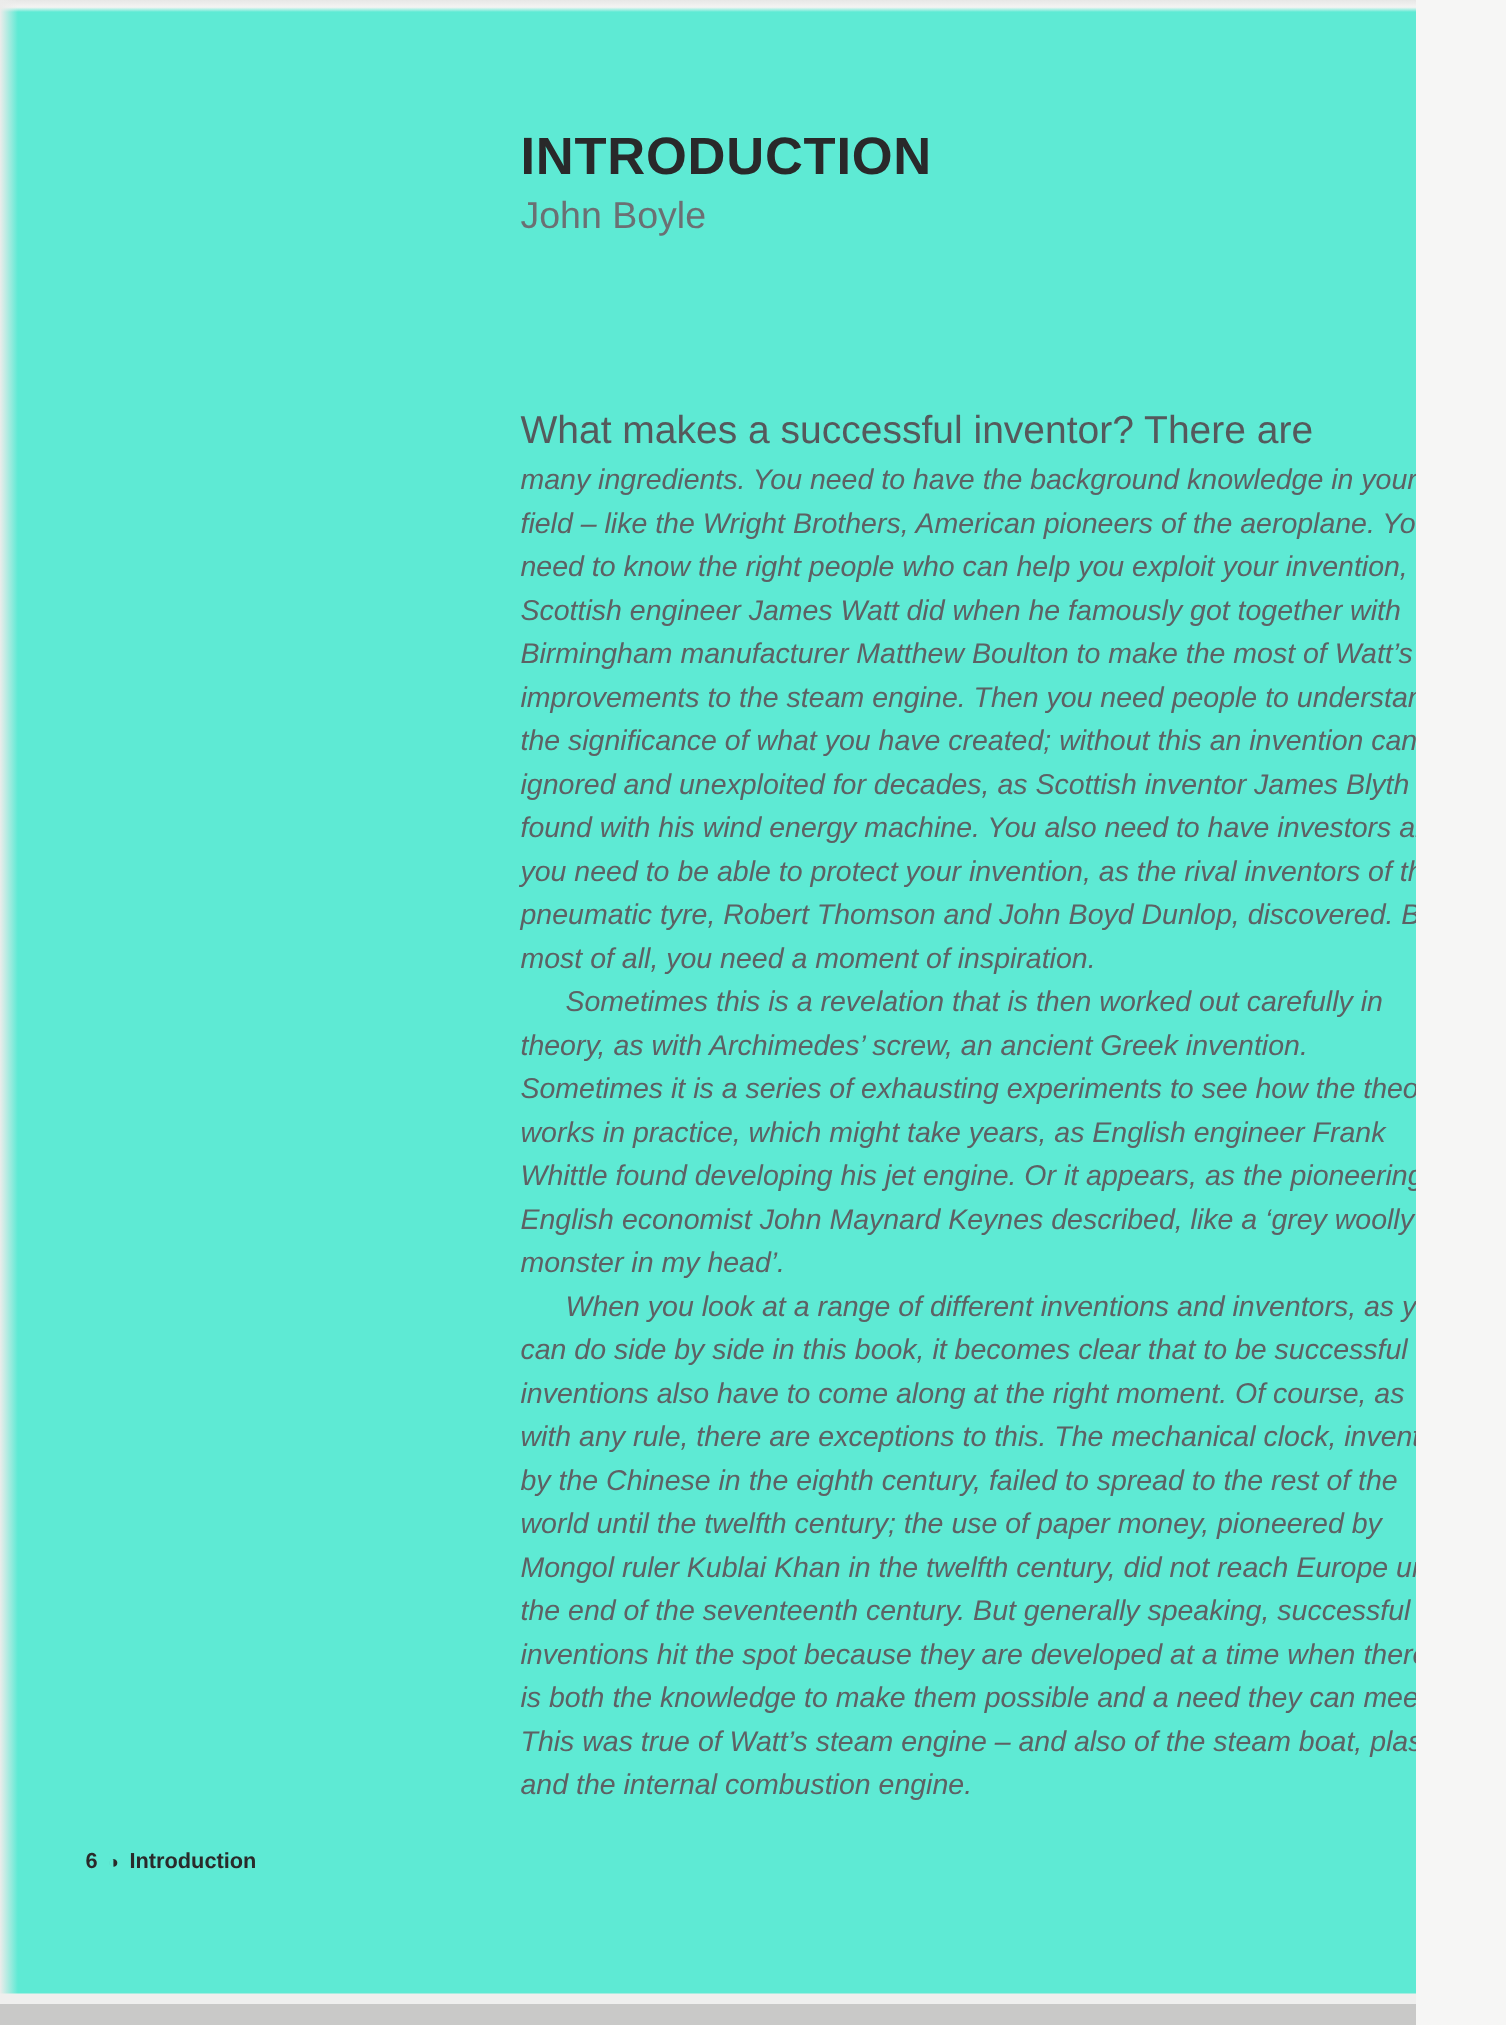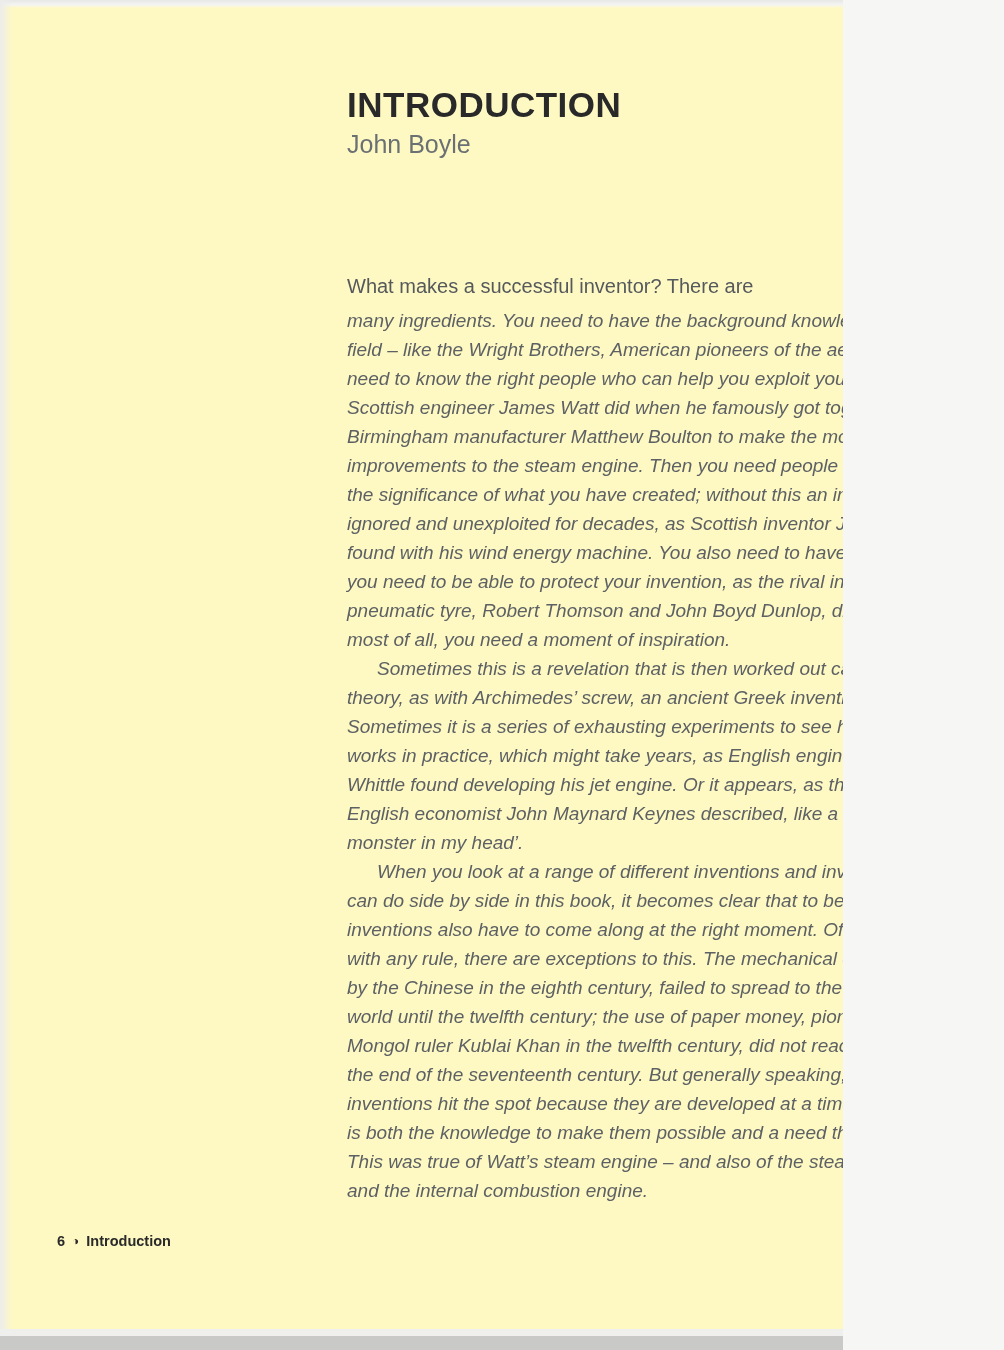--- a/index.html
+++ b/index.html
@@ -3,23 +3,23 @@
 <meta charset="utf-8">
 <style>
   html, body {
     margin: 0;
     padding: 0;
     background: #f6f6f5;
     font-family: "Liberation Sans", "DejaVu Sans", sans-serif;
   }
   .page {
     position: relative;
-    width: 843px;
+    width: 944px;
     height: 1350px;
-    background: #fef9c3;
+    background: #5eead4;
     overflow: hidden;
   }
   
   .edge-top {
     position: absolute; left: 0; top: 0; width: 100%; height: 8px;
     background: linear-gradient(180deg, #e7e7e6 0%, #f4f4f3 60%, rgba(253,253,252,0) 100%);
   }
   .edge-left {
     position: absolute; left: 0; top: 0; width: 12px; height: 100%;
     background: linear-gradient(90deg, #ececeb 0%, rgba(253,253,252,0) 100%);
@@ -46,21 +46,21 @@
     color: #29292a;
   }
   .author {
     margin: 5px 0 0 0;
     font-size: 25px;
     font-weight: 400;
     color: #6b7073;
   }
   .lead {
     margin: 110px 0 0 0;
-    font-size: 20px;
+    font-size: 26px;
     line-height: 34px;
     color: #55595c;
     font-weight: 400;
   }
   .body-para {
     margin: 0;
     font-size: 19px;
     line-height: 29px;
     color: #5d6164;
     font-style: italic;

